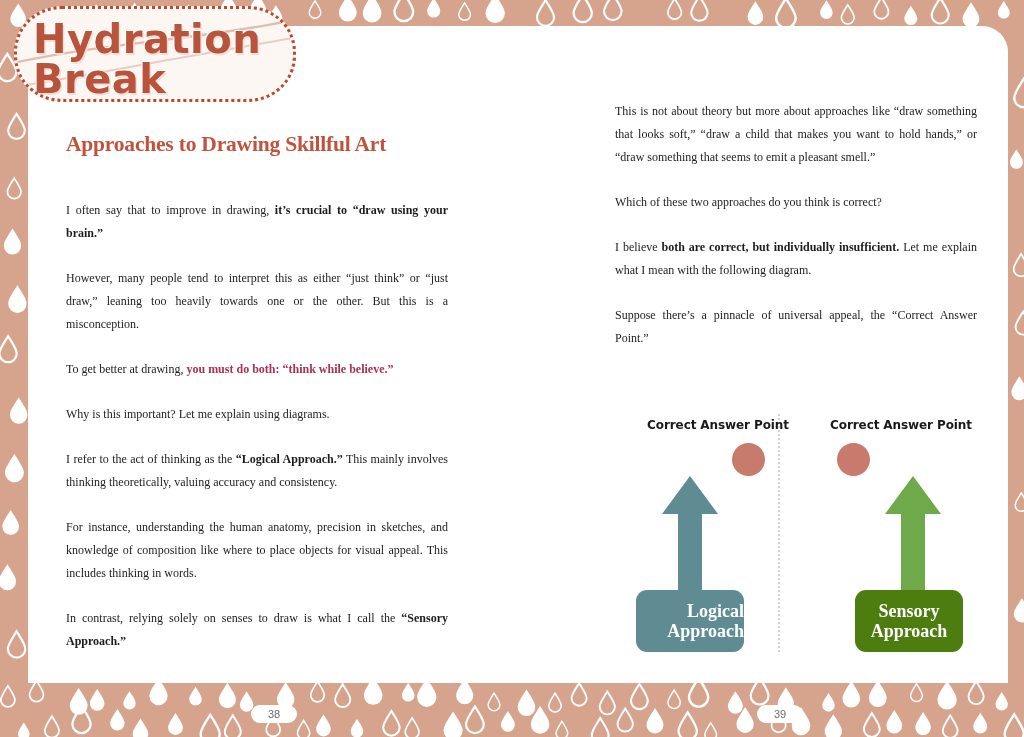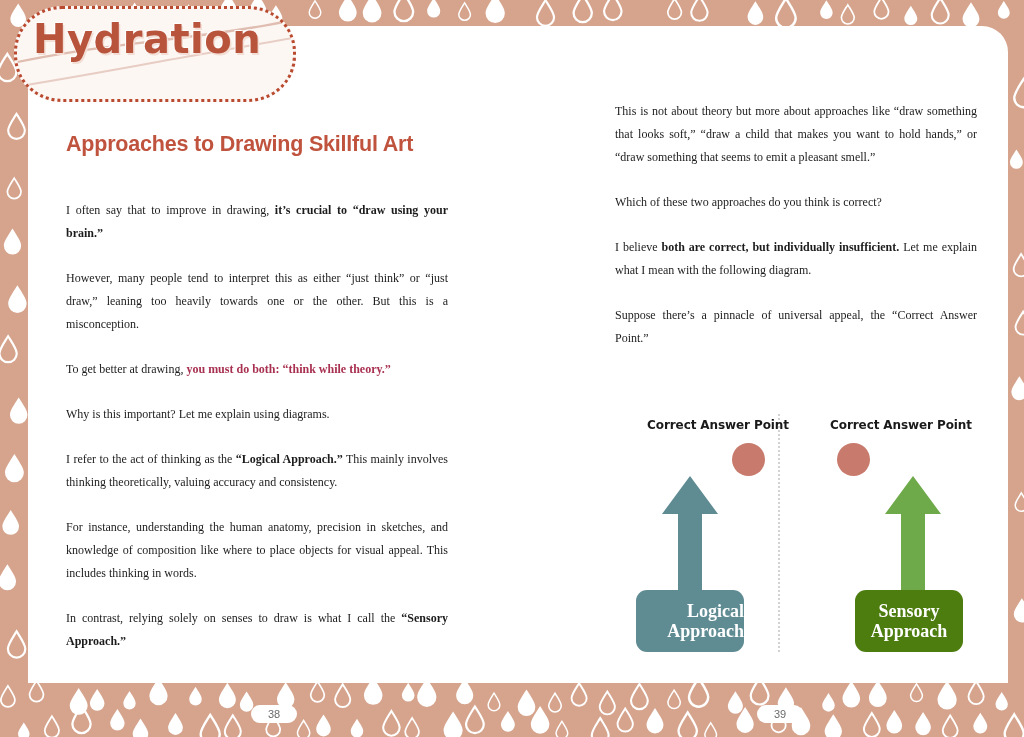--- a/index.html
+++ b/index.html
@@ -93,21 +93,21 @@
   .col {
     position: absolute;
     font-family: "Liberation Serif", serif;
     color: #1c1c1c;
   }
   #col-left  { left: 66px;  top: 132px; width: 382px; }
   #col-right { left: 615px; top: 100px; width: 362px; }
 
   h1#article-title {
     margin: 0 0 42px 0;
-    font-family: Liberation Sans, sans-serif;
+    font-family: Liberation Serif, serif;
     font-weight: bold;
     font-size: 21.5px;
     letter-spacing: -0.2px;
     color: #c0533d;
     white-space: nowrap;
   }
 
   p.para {
     margin: 0 0 22px 0;
     font-size: 12px;
@@ -352,29 +352,30 @@
   <div id="spread"></div>
   <div id="spread-bottom-mask"></div>
 
   <div id="badge">
     <svg class="swoosh" viewBox="0 0 330 120" xmlns="http://www.w3.org/2000/svg">
       <path d="M-10,78 C70,58 150,52 220,42 C270,35 310,28 340,18" fill="none" stroke="#e0bdb1" stroke-width="2.4"></path>
       <path d="M-10,100 C60,90 130,76 200,64 C255,54 300,46 340,40" fill="none" stroke="#e7cdc4" stroke-width="2"></path>
     </svg>
     <div id="badge-title">
       <span class="l1">Hydration</span>
+      <span class="l2">Break</span>
     </div>
   </div>
 
   <div class="col" id="col-left">
     <h1 id="article-title">Approaches to Drawing Skillful Art</h1>
     <div id="left-paragraphs">
         <p class="para tight"><span>I often say that to improve in drawing, </span><b>it’s crucial to “draw using your brain.”</b></p>
         <p class="para"><span>However, many people tend to interpret this as either “just think” or “just draw,” leaning too heavily towards one or the other. But this is a misconception.</span></p>
-        <p class="para tight"><span>To get better at drawing, </span><span class="hl">you must do both: “think while theory.”</span></p>
+        <p class="para tight"><span>To get better at drawing, </span><span class="hl">you must do both: “think while believe.”</span></p>
         <p class="para"><span>Why is this important? Let me explain using diagrams.</span></p>
         <p class="para tight"><span>I refer to the act of thinking as the </span><b>“Logical Approach.”</b><span> This mainly involves thinking theoretically, valuing accuracy and consistency.</span></p>
         <p class="para"><span>For instance, understanding the human anatomy, precision in sketches, and knowledge of composition like where to place objects for visual appeal. This includes thinking in words.</span></p>
         <p class="para"><span>In contrast, relying solely on senses to draw is what I call the </span><b>“Sensory Approach.”</b></p>
       </div>
   </div>
 
   <div class="col" id="col-right">
     <div id="right-paragraphs">
         <p class="para"><span>This is not about theory but more about approaches like “draw something that looks soft,” “draw a child that makes you want to hold hands,” or “draw something that seems to emit a pleasant smell.”</span></p>

